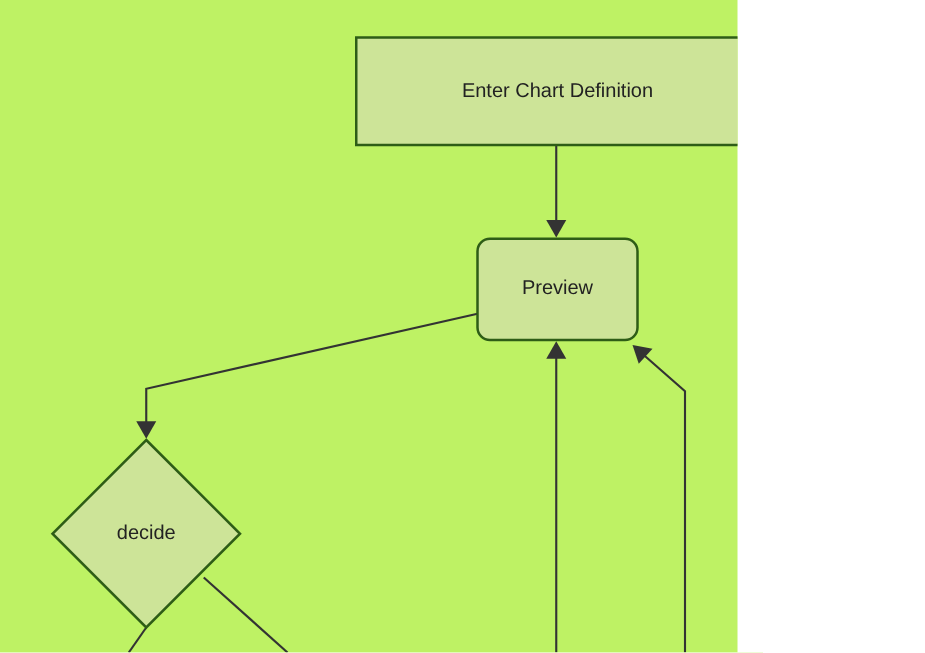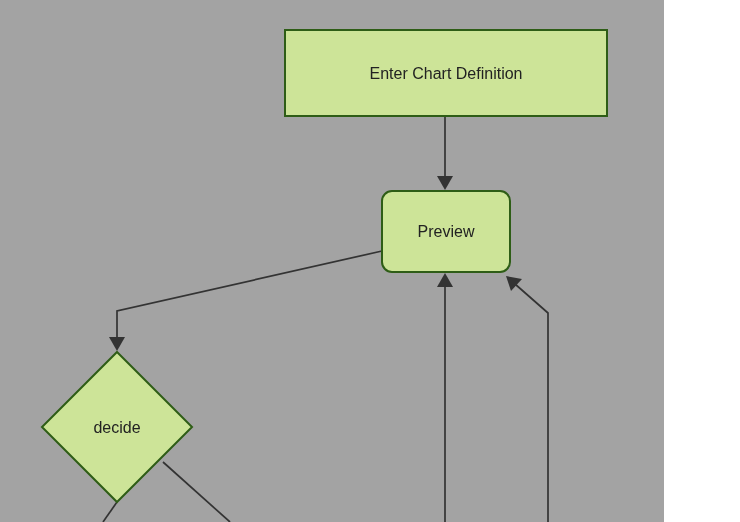--- a/index.html
+++ b/index.html
@@ -2,23 +2,23 @@
 <html><head>
 <meta charset="utf-8">
 <style>
   html, body {
     margin: 0;
     padding: 0;
     background: #ffffff;
   }
   .canvas-wrap {
     position: relative;
-    width: 664px;
+    width: 590px;
     height: 522px;
-    background: #a3a3a3;
+    background: #bef264;
     overflow: hidden;
   }
   svg {
     display: block;
   }
   .node-label {
     font-family: "Liberation Sans", "DejaVu Sans", sans-serif;
     font-size: 16px;
   }
   .edge-line {

